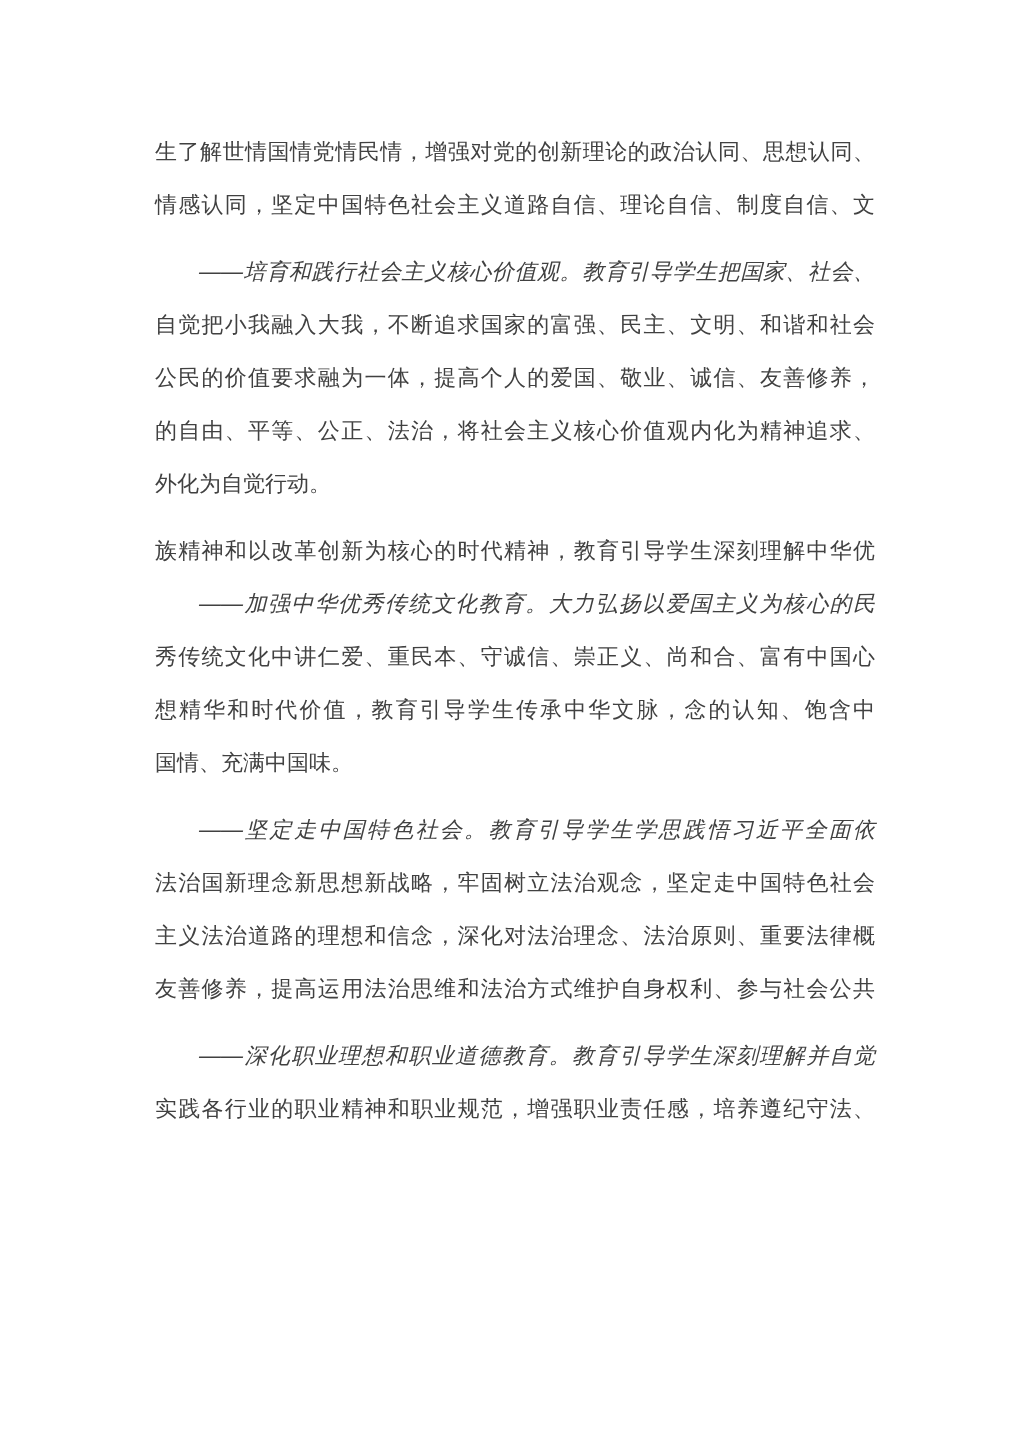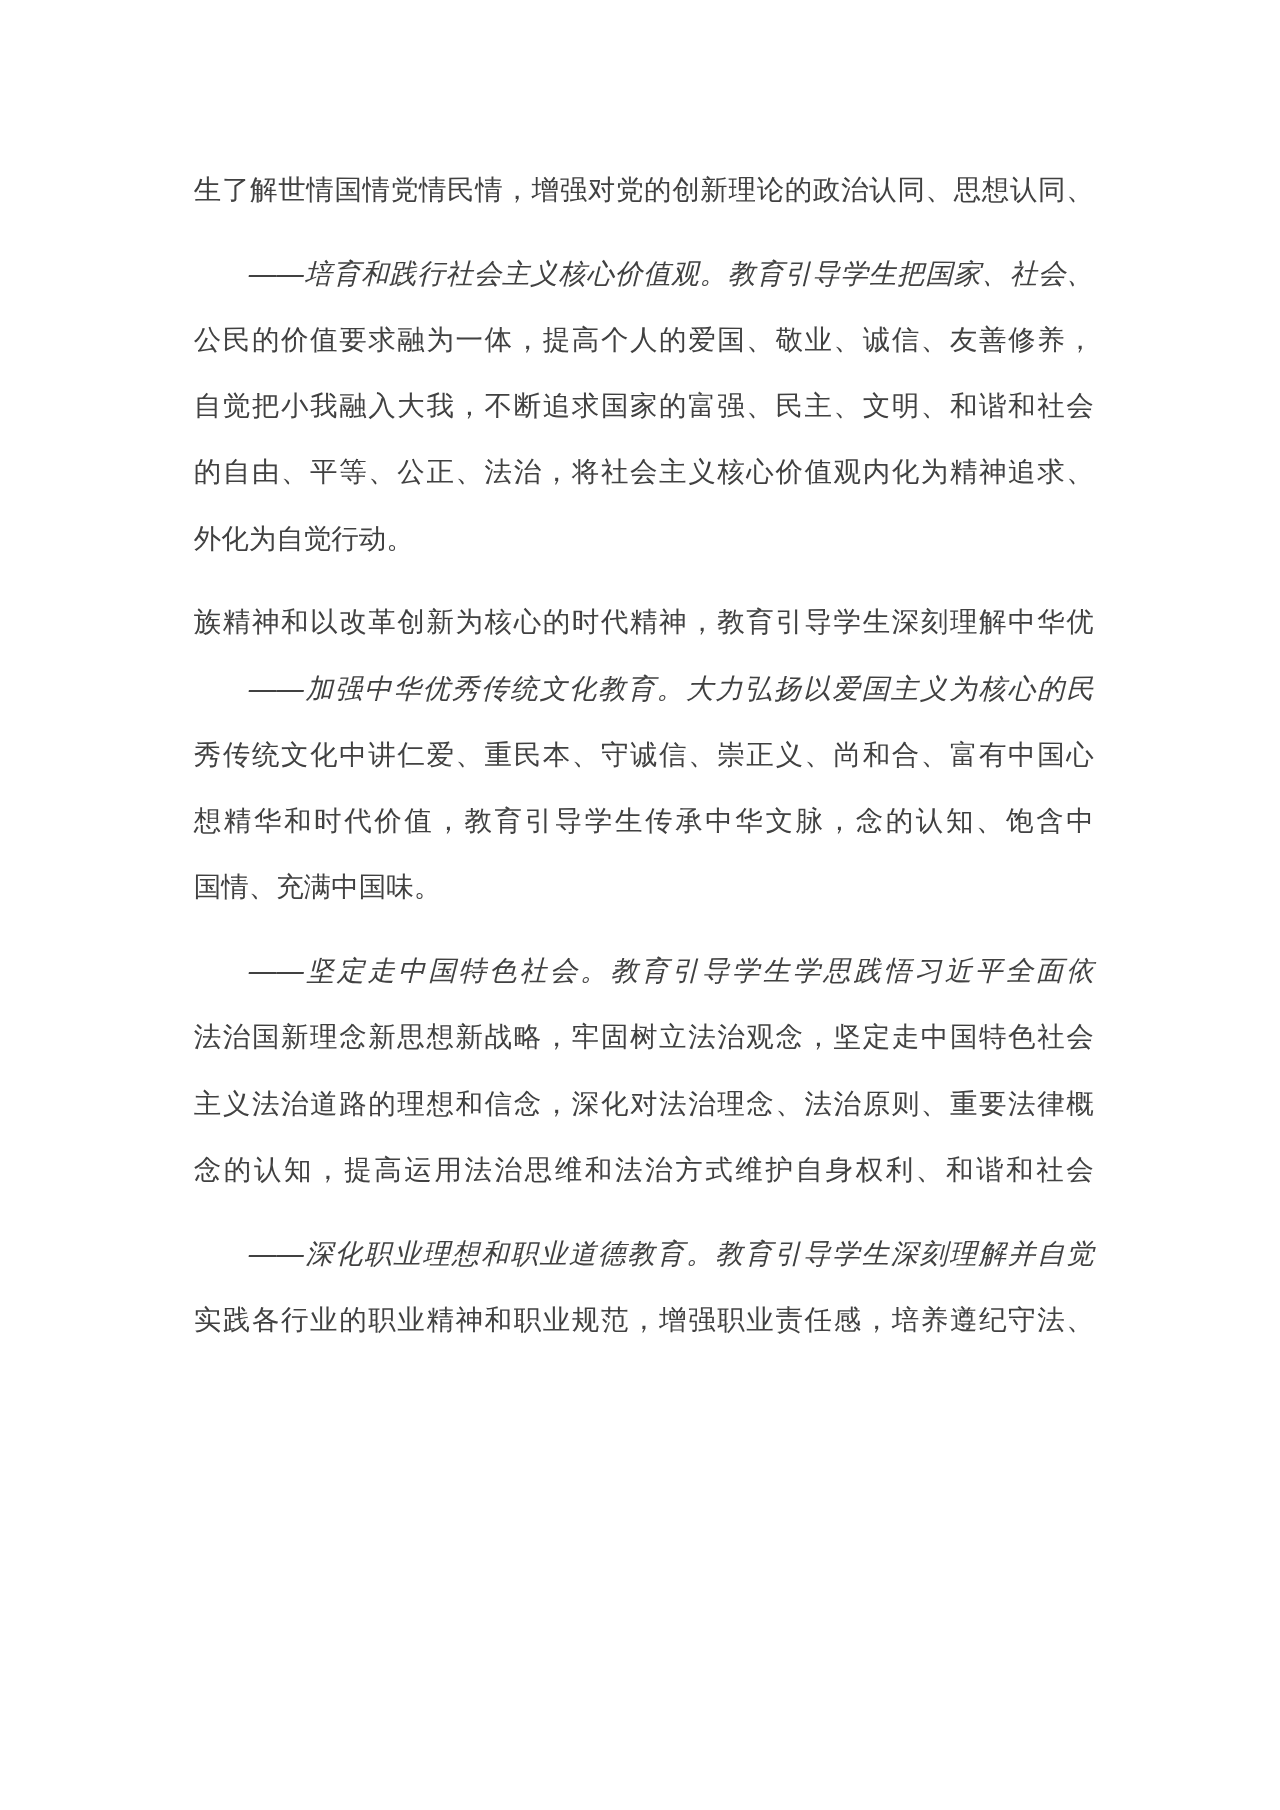--- a/index.html
+++ b/index.html
@@ -59,43 +59,44 @@
   }
 </style>
 </head>
 <body>
 
 <div class="page">
   <div class="textblock">
 
     <div class="para">
       <div class="line just">生了解世情国情党情民情，增强对党的创新理论的政治认同、思想认同、</div>
+      <div class="line just">情感认同，坚定中国特色社会主义道路自信、理论自信、制度自信、文</div>
     </div>
 
     <div class="para">
       <div class="line just indent">——培育和践行社会主义核心价值观。教育引导学生把国家、社会、</div>
+      <div class="line just">自觉把小我融入大我，不断追求国家的富强、民主、文明、和谐和社会</div>
       <div class="line just">公民的价值要求融为一体，提高个人的爱国、敬业、诚信、友善修养，</div>
-      <div class="line just">自觉把小我融入大我，不断追求国家的富强、民主、文明、和谐和社会</div>
       <div class="line just">的自由、平等、公正、法治，将社会主义核心价值观内化为精神追求、</div>
       <div class="line">外化为自觉行动。</div>
     </div>
 
     <div class="para">
       <div class="line just">族精神和以改革创新为核心的时代精神，教育引导学生深刻理解中华优</div>
       <div class="line just indent">——加强中华优秀传统文化教育。大力弘扬以爱国主义为核心的民</div>
       <div class="line just">秀传统文化中讲仁爱、重民本、守诚信、崇正义、尚和合、富有中国心</div>
       <div class="line just">想精华和时代价值，教育引导学生传承中华文脉，念的认知、饱含中</div>
       <div class="line">国情、充满中国味。</div>
     </div>
 
     <div class="para">
       <div class="line just indent">——坚定走中国特色社会。教育引导学生学思践悟习近平全面依</div>
       <div class="line just">法治国新理念新思想新战略，牢固树立法治观念，坚定走中国特色社会</div>
       <div class="line just">主义法治道路的理想和信念，深化对法治理念、法治原则、重要法律概</div>
-      <div class="line just">念的认知，提高运用法治思维和法治方式维护自身权利、和谐和社会</div>
+      <div class="line just">友善修养，提高运用法治思维和法治方式维护自身权利、参与社会公共</div>
     </div>
 
     <div class="para">
       <div class="line just indent">——深化职业理想和职业道德教育。教育引导学生深刻理解并自觉</div>
       <div class="line just">实践各行业的职业精神和职业规范，增强职业责任感，培养遵纪守法、</div>
     </div>
 
   </div>
 </div>
 

